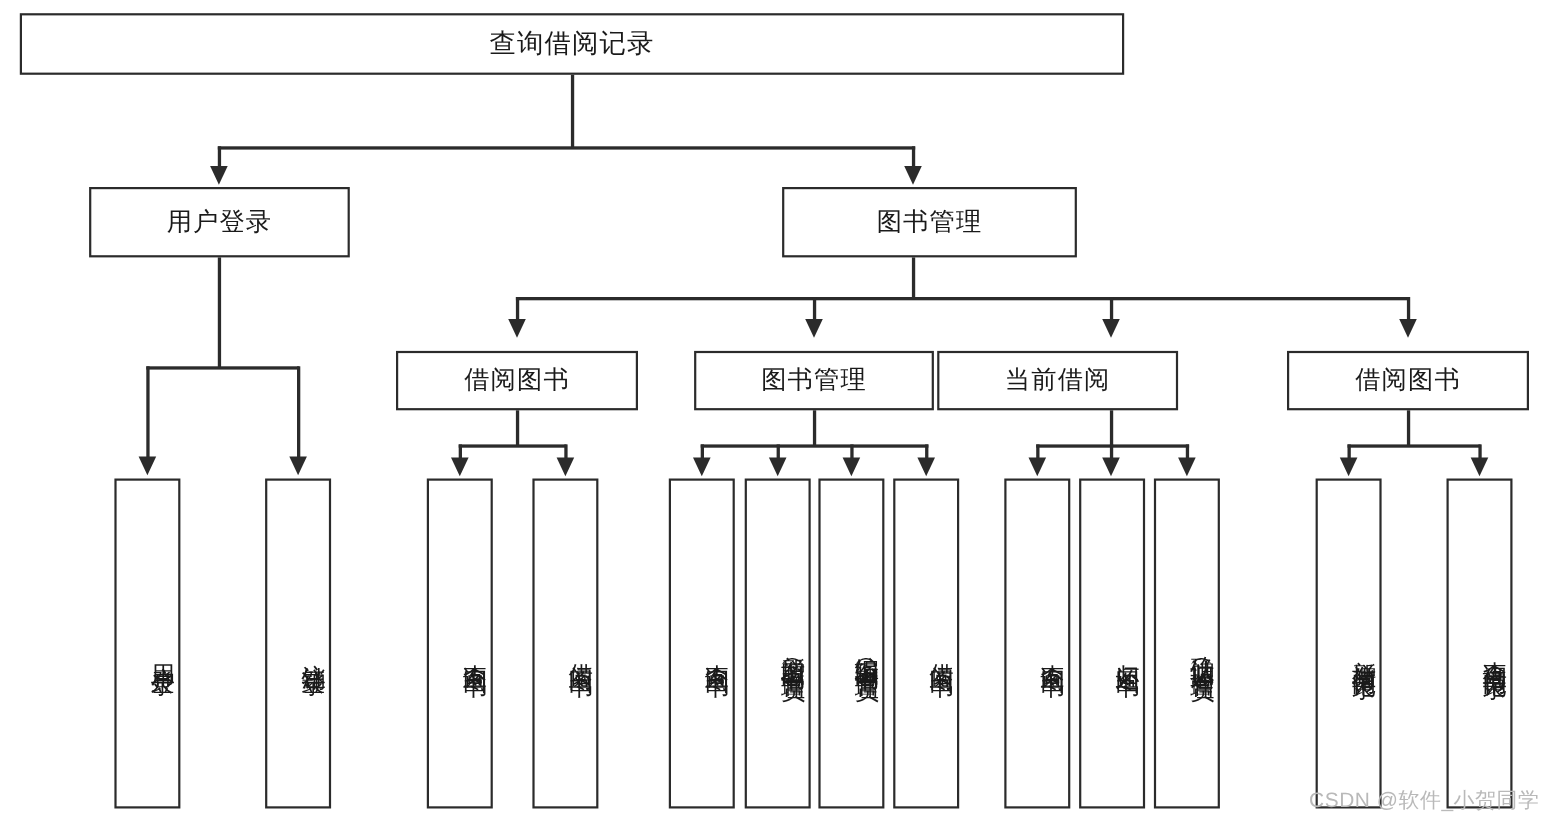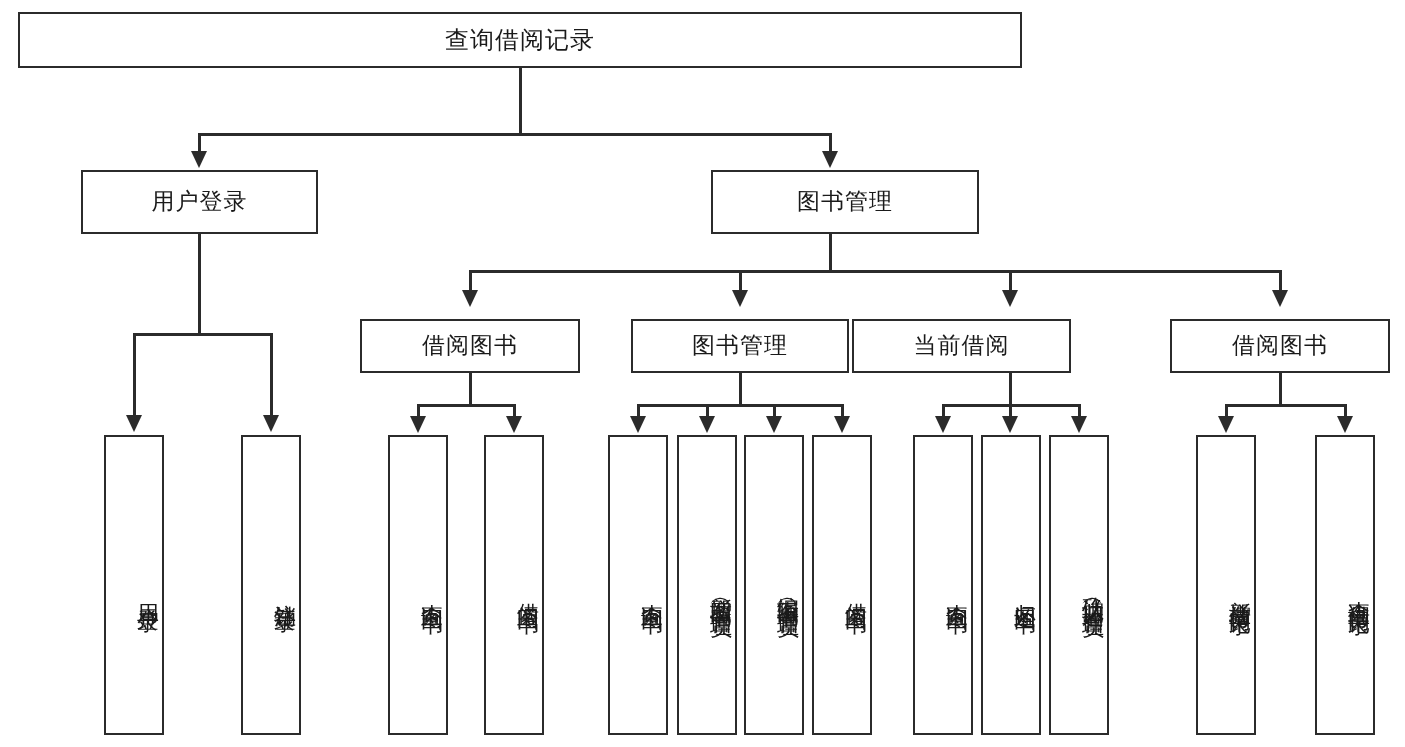--- a/index.html
+++ b/index.html
@@ -195,14 +195,17 @@
   <div class="edge v" style="left:1344px; top:404px; width:2.5px; height:14px;"></div>
   <div class="arrow" style="left:1337px; top:416px;"></div>
 
   <div class="node vert" style="left:1196px; top:435px; width:60px; height:300px;">
     <span>新增借阅记录</span>
   </div>
   <div class="node vert" style="left:1315px; top:435px; width:60px; height:300px;">
     <span>查询借阅记录</span>
   </div>
 
+  <div class="watermark" style="left:1190px; top:715px;">
+    <span>CSDN @软件_小贺同学</span>
+  </div>
 
 </div>
 
 </body></html>

